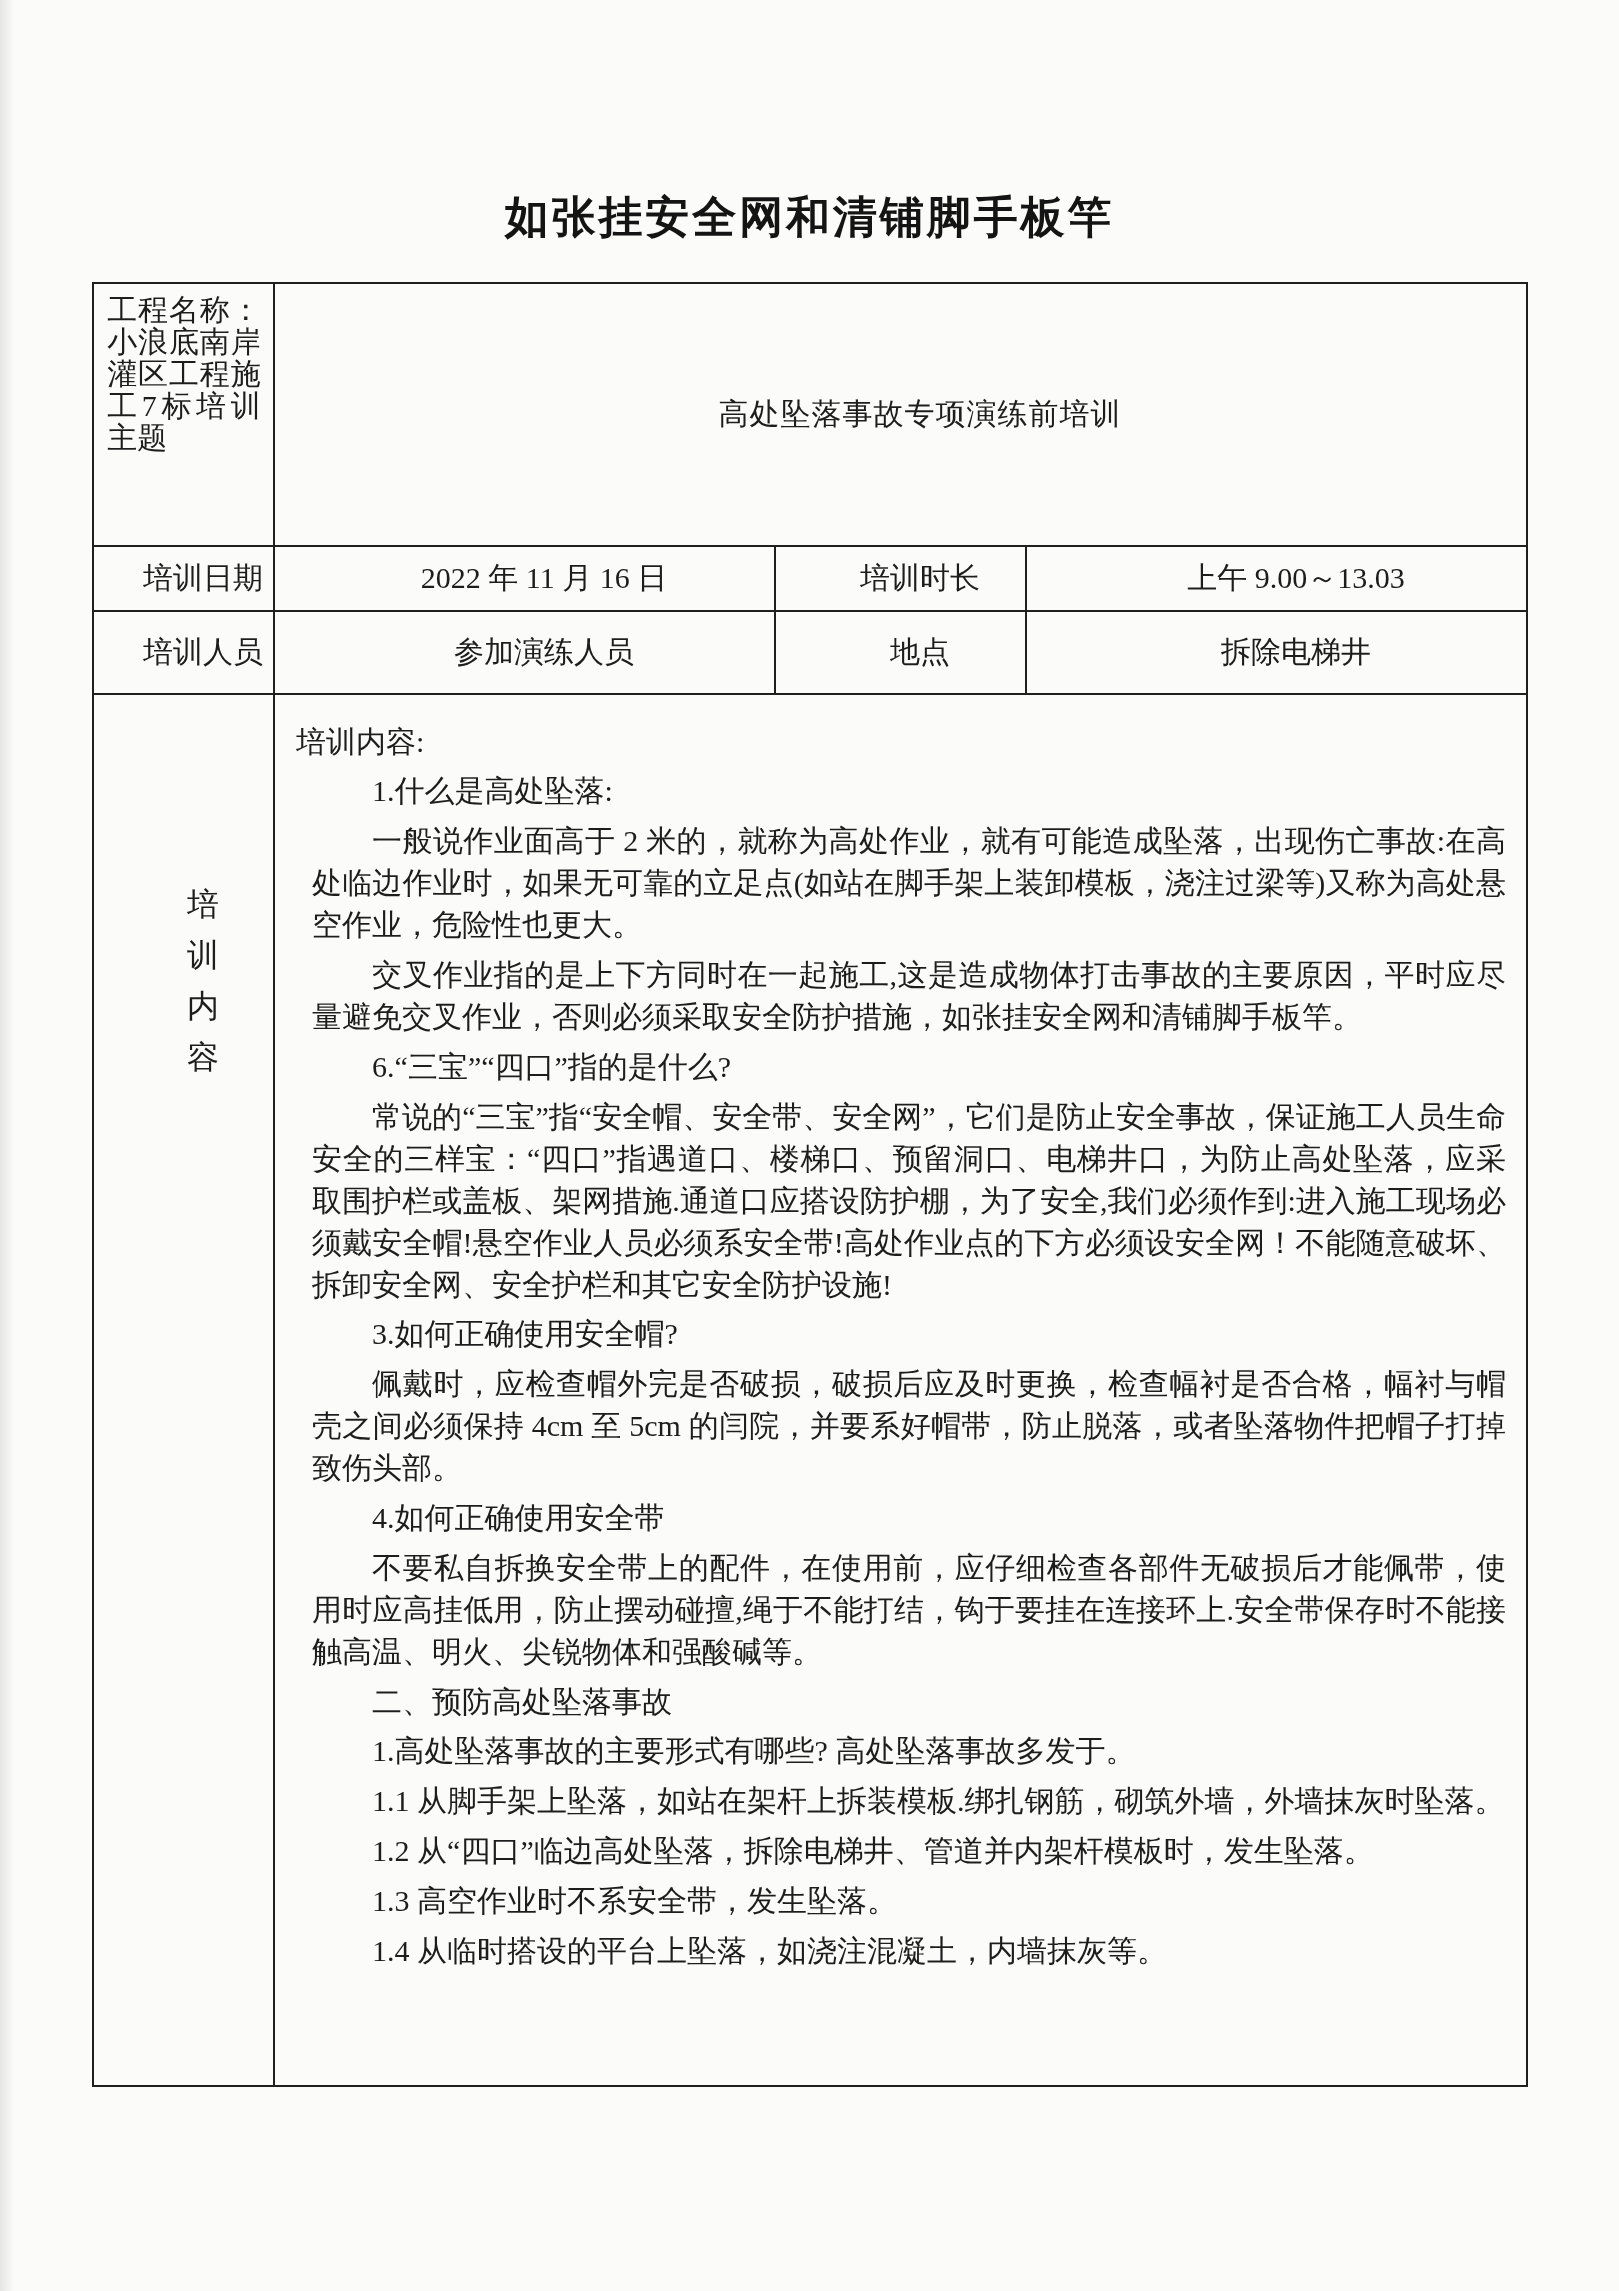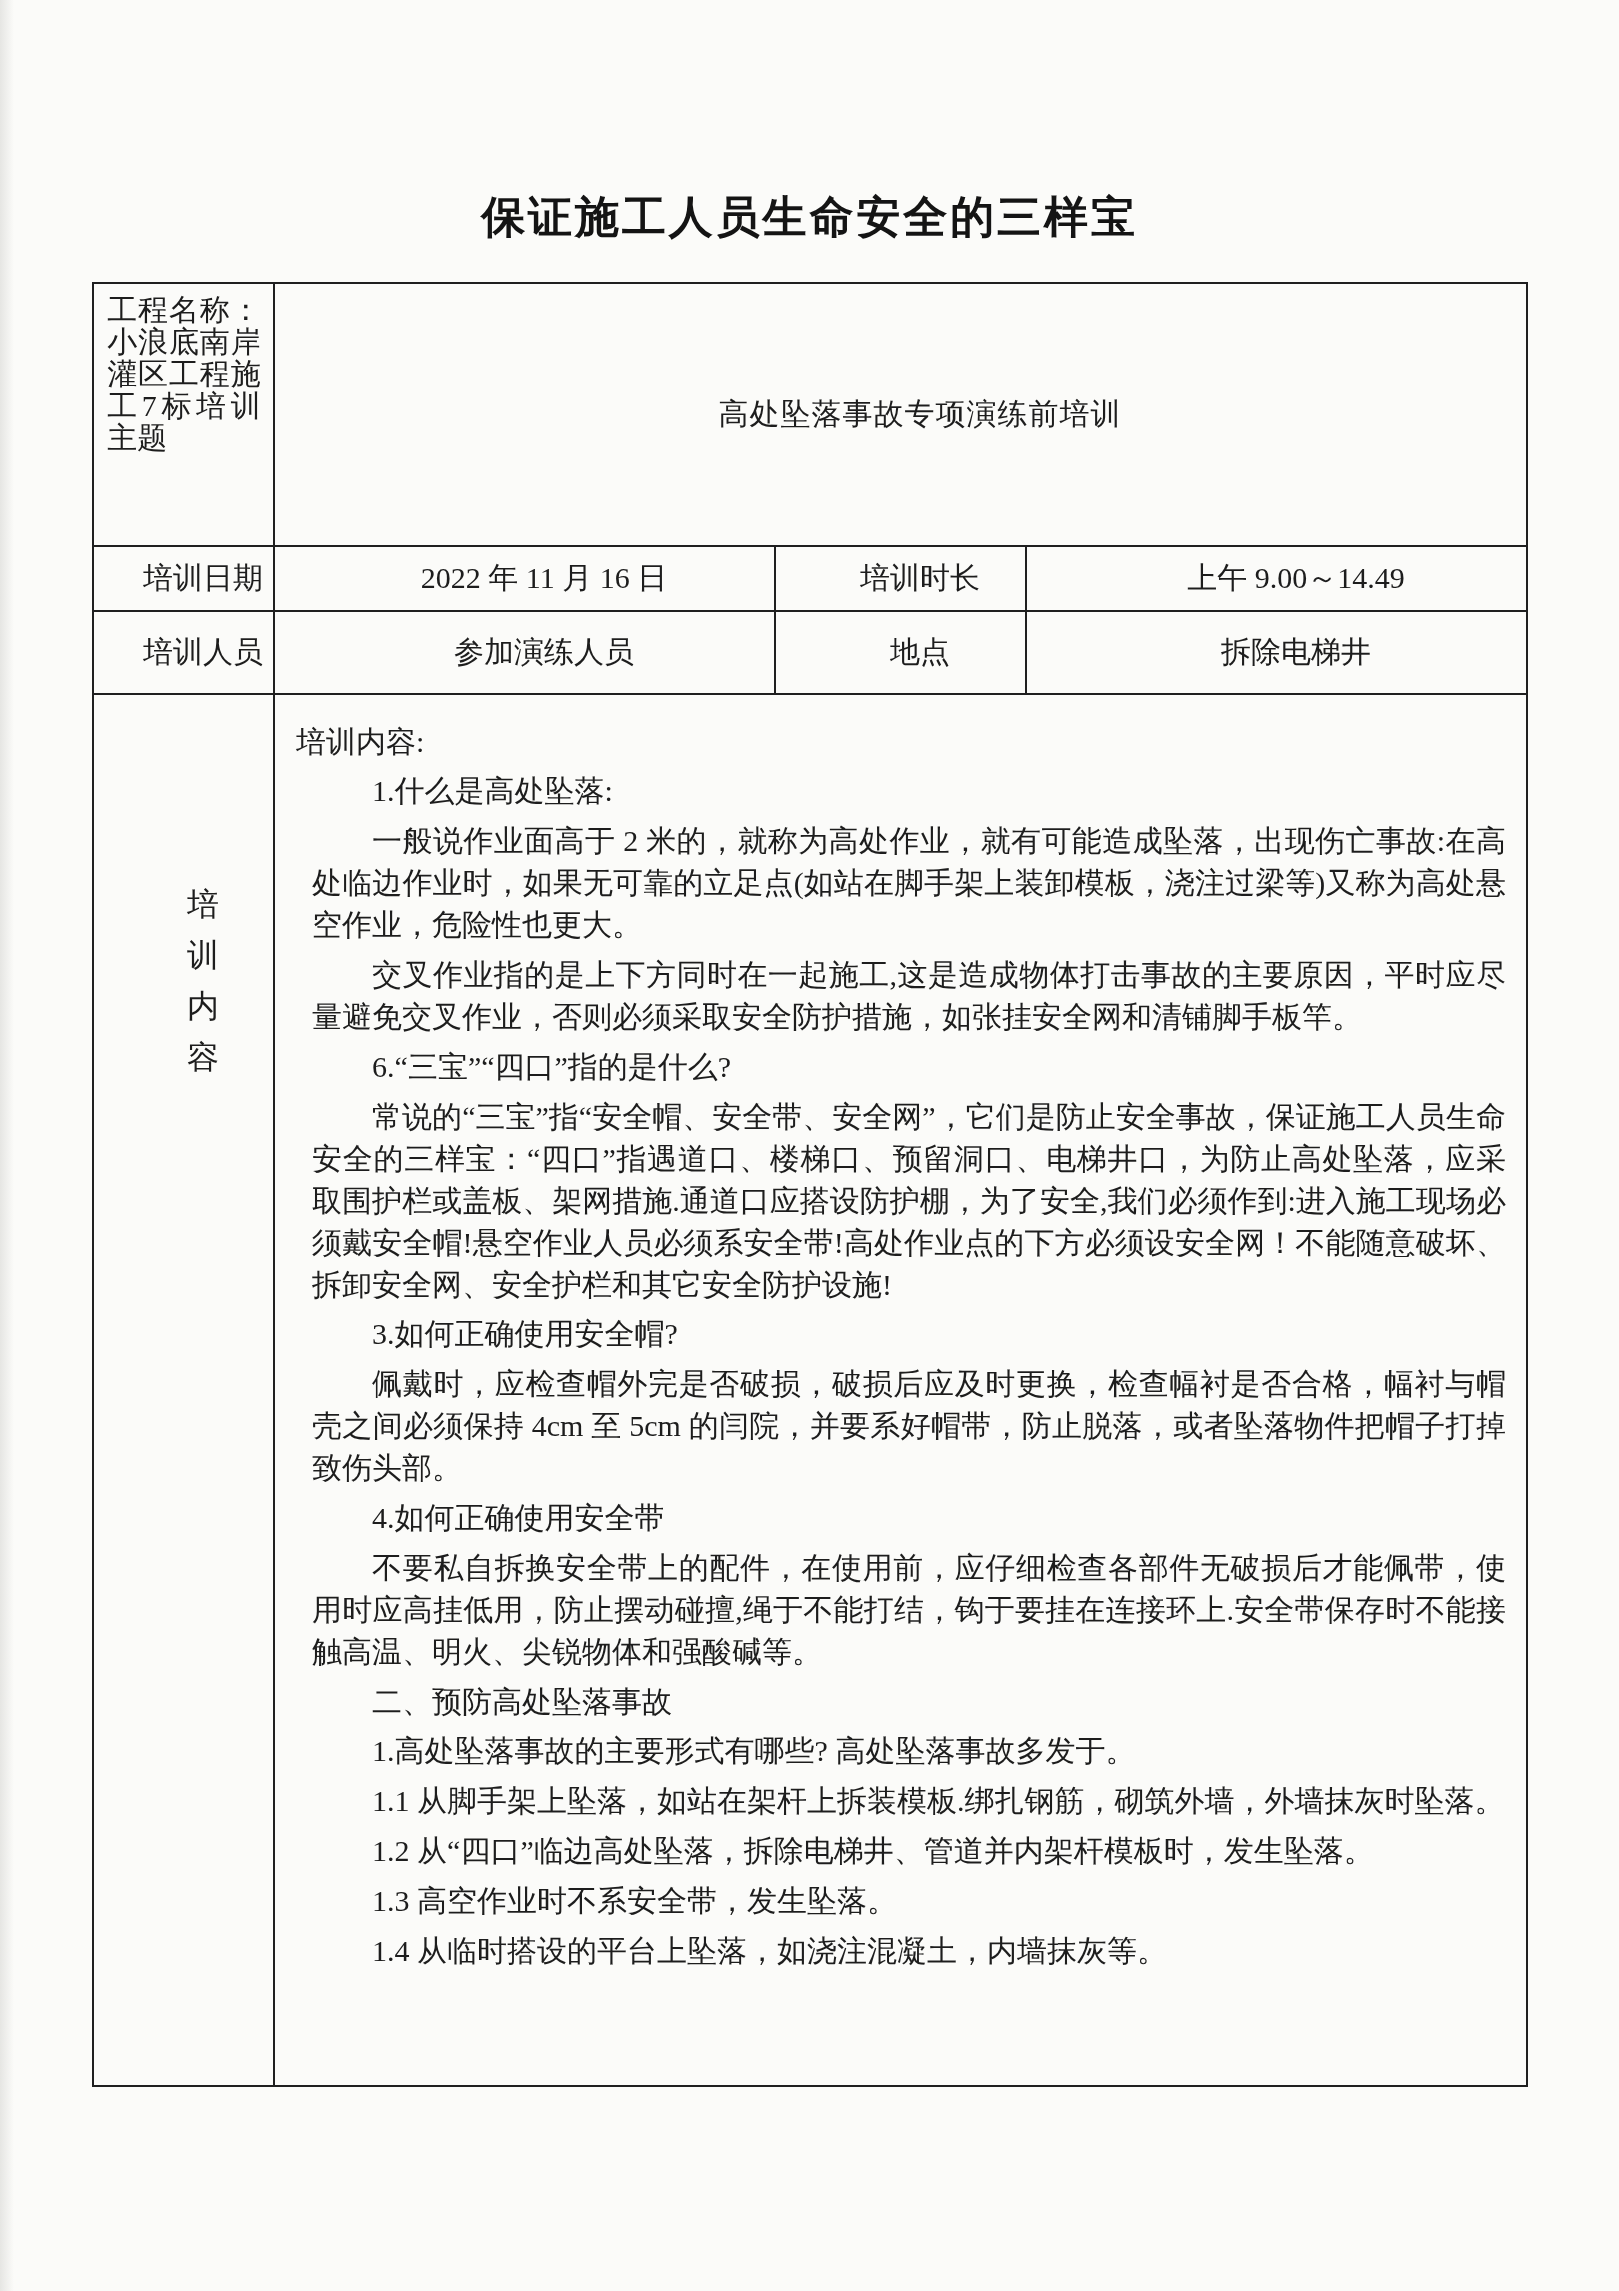--- a/index.html
+++ b/index.html
@@ -102,41 +102,41 @@
     word-break: break-all;
   }
   .para:first-child { margin-top: 12px; }
   .para.indent { text-indent: 2em; margin-left: 16px; }
 </style>
 </head>
 <body>
 
 <div class="page">
 
-  <h1 class="page-title">保证施工人员生命安全的三样宝</h1>
+  <h1 class="page-title">如张挂安全网和清铺脚手板竿</h1>
 
   <table class="record-table">
     <colgroup>
       <col class="c1">
         <col class="c2">
         <col class="c3">
         <col class="c4">
     </colgroup>
 
     <tbody>
         <tr class="row-project">
       <td class="project-label">工程名称：小浪底南岸灌区工程施工7标培训主题</td>
       <td colspan="3" class="topic-cell">高处坠落事故专项演练前培训</td>
     </tr>
 
     <tr class="row-date">
       <td class="center-cell">培训日期</td>
       <td class="center-cell">2022 年 11 月 16 日</td>
       <td class="center-cell">培训时长</td>
-      <td class="center-cell">上午 9.00～14.49</td>
+      <td class="center-cell">上午 9.00～13.03</td>
     </tr>
 
     <tr class="row-people">
       <td class="center-cell">培训人员</td>
       <td class="center-cell">参加演练人员</td>
       <td class="center-cell">地点</td>
       <td class="center-cell">拆除电梯井</td>
     </tr>
 
     <tr class="row-content">

